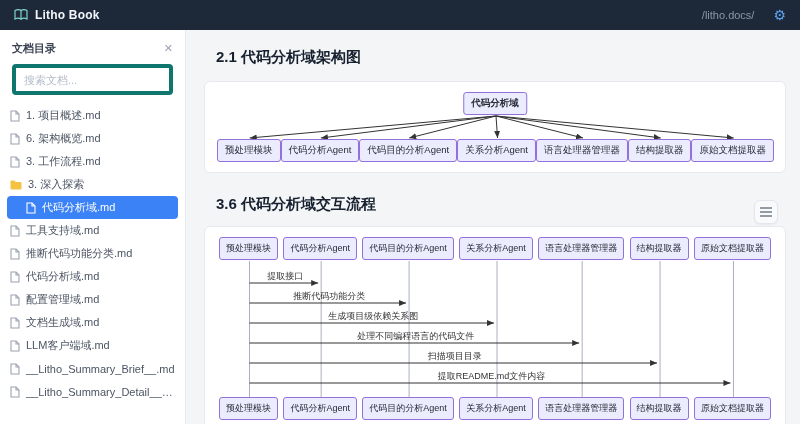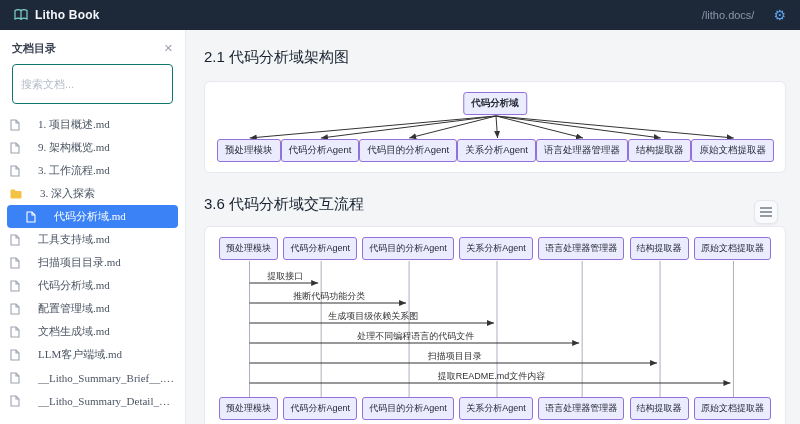--- a/index.html
+++ b/index.html
@@ -28,47 +28,46 @@
   .sidebar{
     position:absolute; top:30px; left:0; bottom:0; width:186px;
     background:#ffffff; border-right:1px solid #e8eaee; z-index:20;
     overflow:hidden;
   }
   .sidebar-header{ display:flex; align-items:center; justify-content:space-between; padding:11px 12px 8px; }
   .sidebar-title{ font-size:11px; font-weight:700; color:#3b4252; }
   .close{ color:#9aa2af; font-size:11px; cursor:pointer; }
   .search-wrap{ padding:0 12px 9px; }
   .search{
-    width:100%; height:40px; border:1px solid #0f766e; border-radius:4px;
+    width:100%; height:31px; border:4px solid #0f766e; border-radius:4px;
     font-size:11px; padding:0 8px; color:#374151; outline:none;
     font-family:inherit; background:#fff;
   }
   .search::placeholder{ color:#b4bcc8; }
   .doc-list{ font-size:11px; color:#4b5563; }
   .item{
-    display:flex; align-items:center; gap:18px;
+    display:flex; align-items:center; gap:6px;
     padding:4px 10px; height:23px; white-space:nowrap; overflow:hidden;
     cursor:pointer;
-    font-family:Liberation Serif, serif;
   }
   .item .icon{ display:flex; align-items:center; color:#9ca3af; flex:0 0 auto; }
   .item .lbl{ overflow:hidden; text-overflow:ellipsis; }
   .item.level1{ }
   .item.selected{
     background:var(--accent,#3b82f6); color:#fff; border-radius:4px;
     margin:0 7px; padding-left:19px; height:23px;text-align:center;
   }
   .item.selected .icon{ color:#fff; }
 
   
   .main{
     position:absolute; top:30px; left:186px; right:0; bottom:0;
     padding:12px 14px 0 18px; overflow:hidden;
   }
-  .sec-title{ font-size:15px; font-weight:400; color:#16202e; margin:6px 0 14px; }
+  .sec-title{ font-size:15px; font-weight:700; color:#16202e; margin:6px 12px 14px; }
   .sec-title.t2{ margin-top:22px; margin-bottom:12px; }
   .card{
     position:relative; background:#fff; border:1px solid #e7e9ee; border-radius:6px;
   }
   .arch-card{ height:92px; }
   .seq-card{ height:210px; overflow:hidden; }
 
   .overlay{ position:absolute; left:0; top:0; pointer-events:none; }
   svg text{ font-family:"Liberation Sans","DejaVu Sans",sans-serif; fill:#333; }
 
@@ -128,21 +127,21 @@
         </span>
         <span class="lbl">1. 项目概述.md</span>
       </div>
       <div class="item">
         <span class="icon">
           <svg width="10" height="12" viewBox="0 0 10 12" fill="none" stroke="currentColor" stroke-width="1.1">
             <path d="M1 1 h5 l3 3 v7 h-8 z"></path>
             <path d="M6 1 v3 h3"></path>
           </svg>
         </span>
-        <span class="lbl">9. 架构概览.md</span>
+        <span class="lbl">6. 架构概览.md</span>
       </div>
       <div class="item">
         <span class="icon">
           <svg width="10" height="12" viewBox="0 0 10 12" fill="none" stroke="currentColor" stroke-width="1.1">
             <path d="M1 1 h5 l3 3 v7 h-8 z"></path>
             <path d="M6 1 v3 h3"></path>
           </svg>
         </span>
         <span class="lbl">3. 工作流程.md</span>
       </div>
@@ -172,21 +171,21 @@
         </span>
         <span class="lbl">工具支持域.md</span>
       </div>
       <div class="item level1">
         <span class="icon">
           <svg width="10" height="12" viewBox="0 0 10 12" fill="none" stroke="currentColor" stroke-width="1.1">
             <path d="M1 1 h5 l3 3 v7 h-8 z"></path>
             <path d="M6 1 v3 h3"></path>
           </svg>
         </span>
-        <span class="lbl">扫描项目目录.md</span>
+        <span class="lbl">推断代码功能分类.md</span>
       </div>
       <div class="item level1">
         <span class="icon">
           <svg width="10" height="12" viewBox="0 0 10 12" fill="none" stroke="currentColor" stroke-width="1.1">
             <path d="M1 1 h5 l3 3 v7 h-8 z"></path>
             <path d="M6 1 v3 h3"></path>
           </svg>
         </span>
         <span class="lbl">代码分析域.md</span>
       </div>

